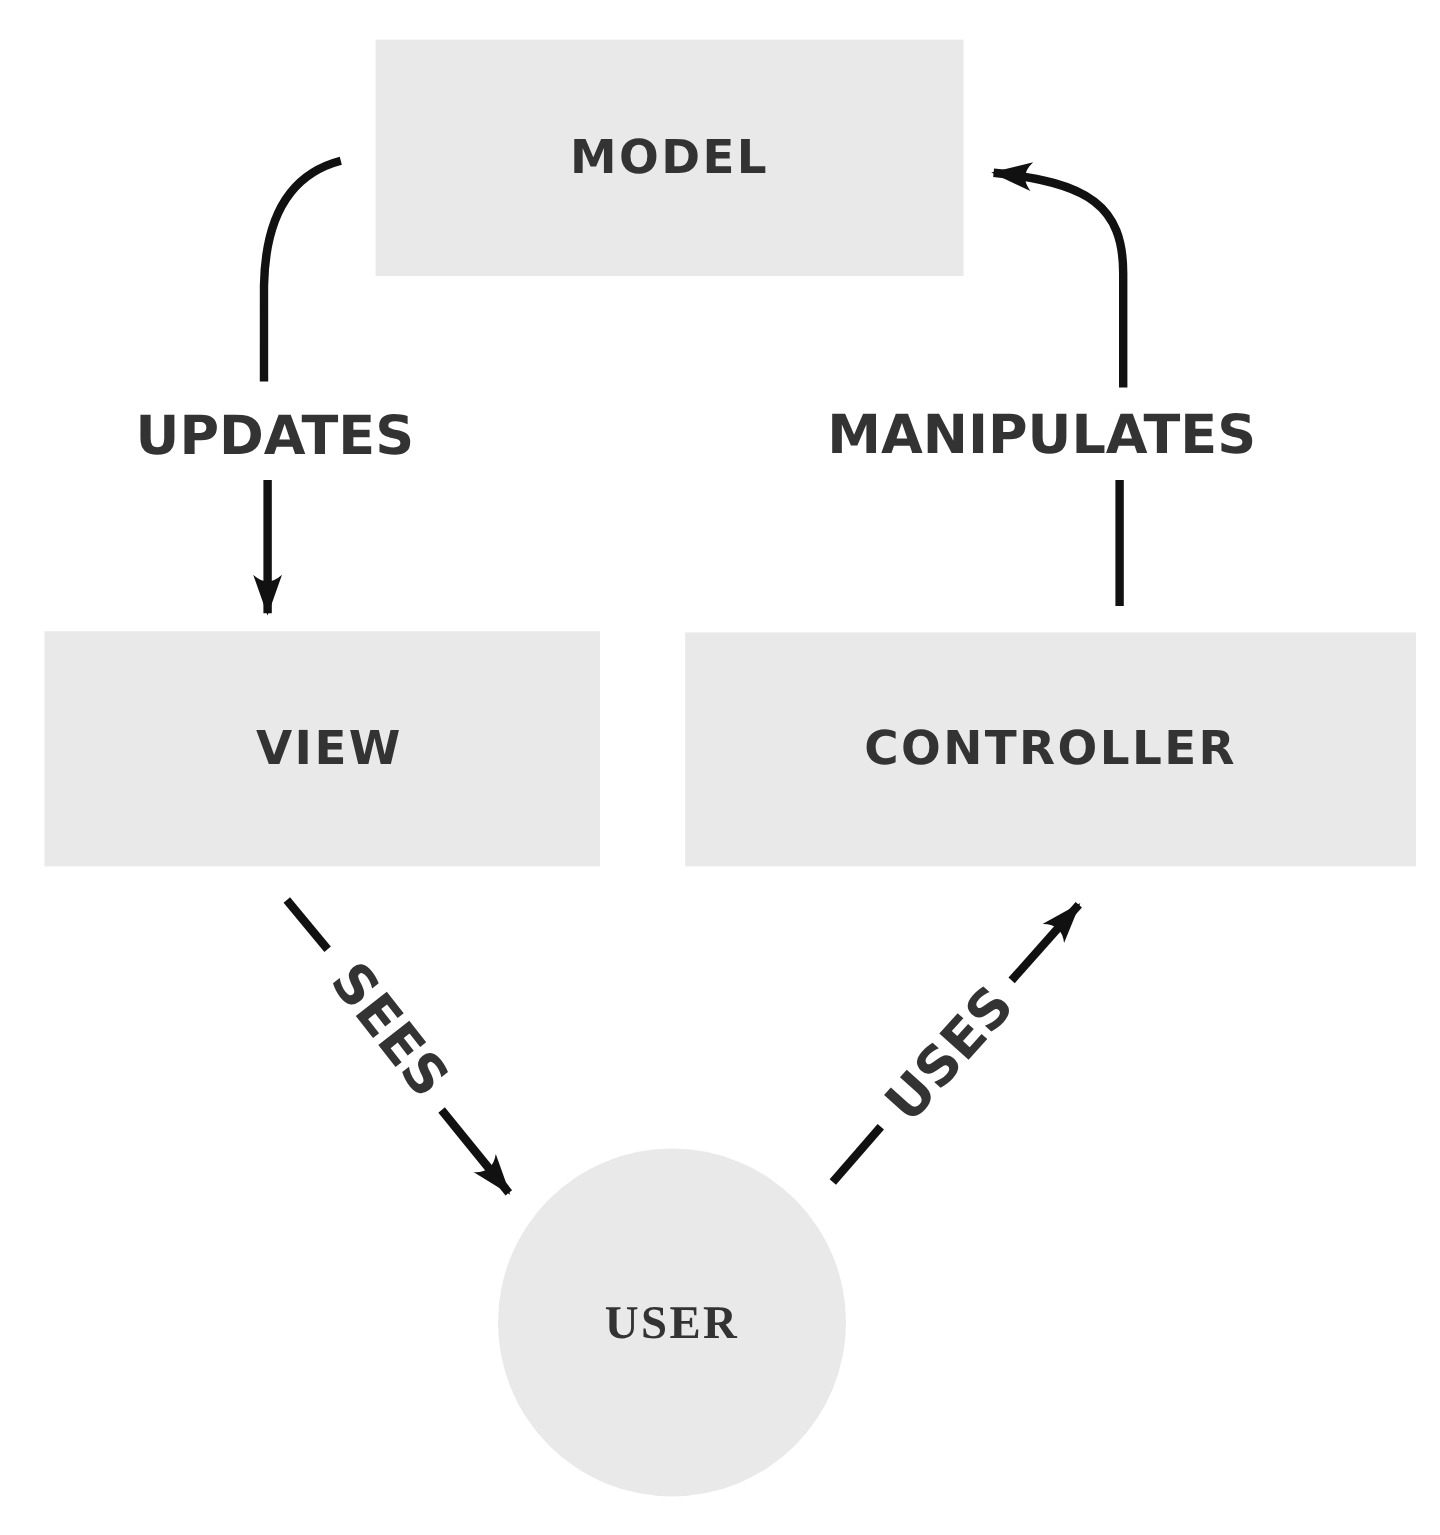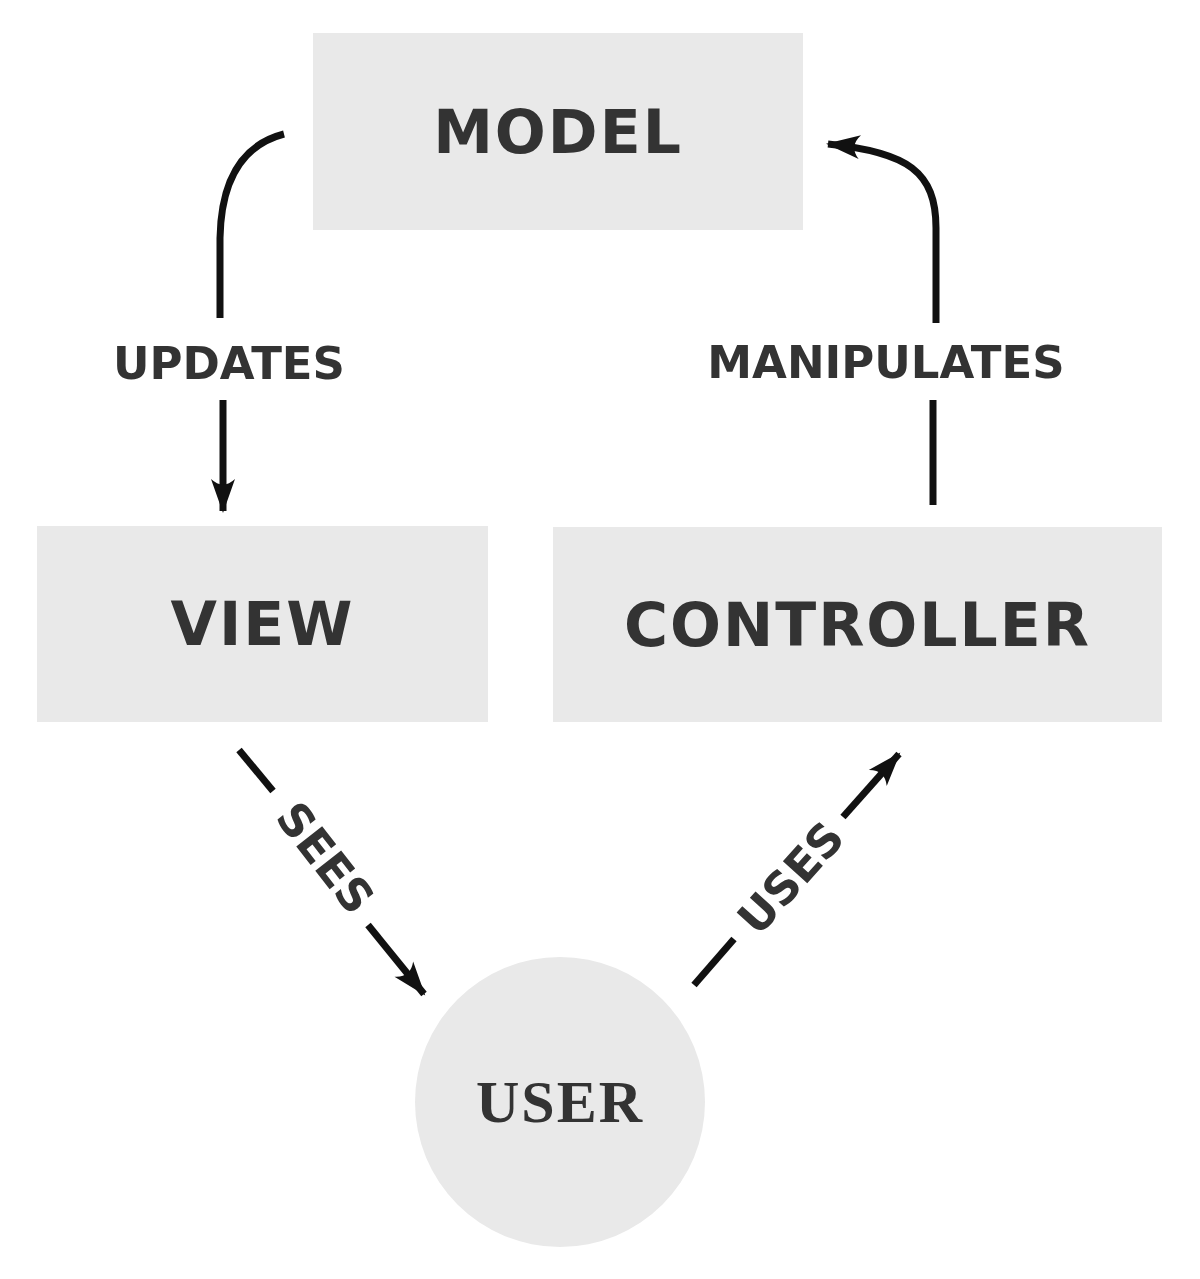--- a/index.html
+++ b/index.html
@@ -23,45 +23,45 @@
     height: 1279px;
   }
   .node {
     position: absolute;
     display: flex;
     align-items: center;
     justify-content: center;
     background: #e9e9e9;
   }
   .node-label {
-    font-size: 60px;
+    font-size: 39px;
     font-weight: bold;
     color: #333333;
     letter-spacing: 2px;
     white-space: nowrap;
   }
   #model-node      { left: 313px; top: 33px;  width: 490px; height: 197px; }
-  #view-node       { left: 37px;  top: 526px; width: 451px; height: 196px; }
-  #controller-node { left: 553px; top: 527px; width: 609px; height: 195px; }
+  #view-node       { left: 37px;  top: 526px; width: 451px; height: 196px; padding-left: 12px; }
+  #controller-node { left: 571px; top: 527px; width: 609px; height: 195px; }
   #user-node {
     left: 415px; top: 957px;
     width: 290px; height: 290px;
     border-radius: 50%;
     font-family: Liberation Serif, serif;
   }
   .edge-label {
     position: absolute;
     font-size: 45px;
     font-weight: bold;
     color: #333333;
     white-space: nowrap;
     transform: translate(-50%, -50%);
   }
   #updates-label     { left: 229px; top: 363px; }
-  #manipulates-label { left: 886px; top: 362px; }
+  #manipulates-label { left: 868px; top: 362px; }
   #sees-label {
     left: 325px; top: 858px;
     transform: translate(-50%, -50%) rotate(52deg);
   }
   #uses-label {
     left: 791px; top: 878px;
     transform: translate(-50%, -50%) rotate(-48deg);
   }
   .edge-line {
     stroke: #111111;

